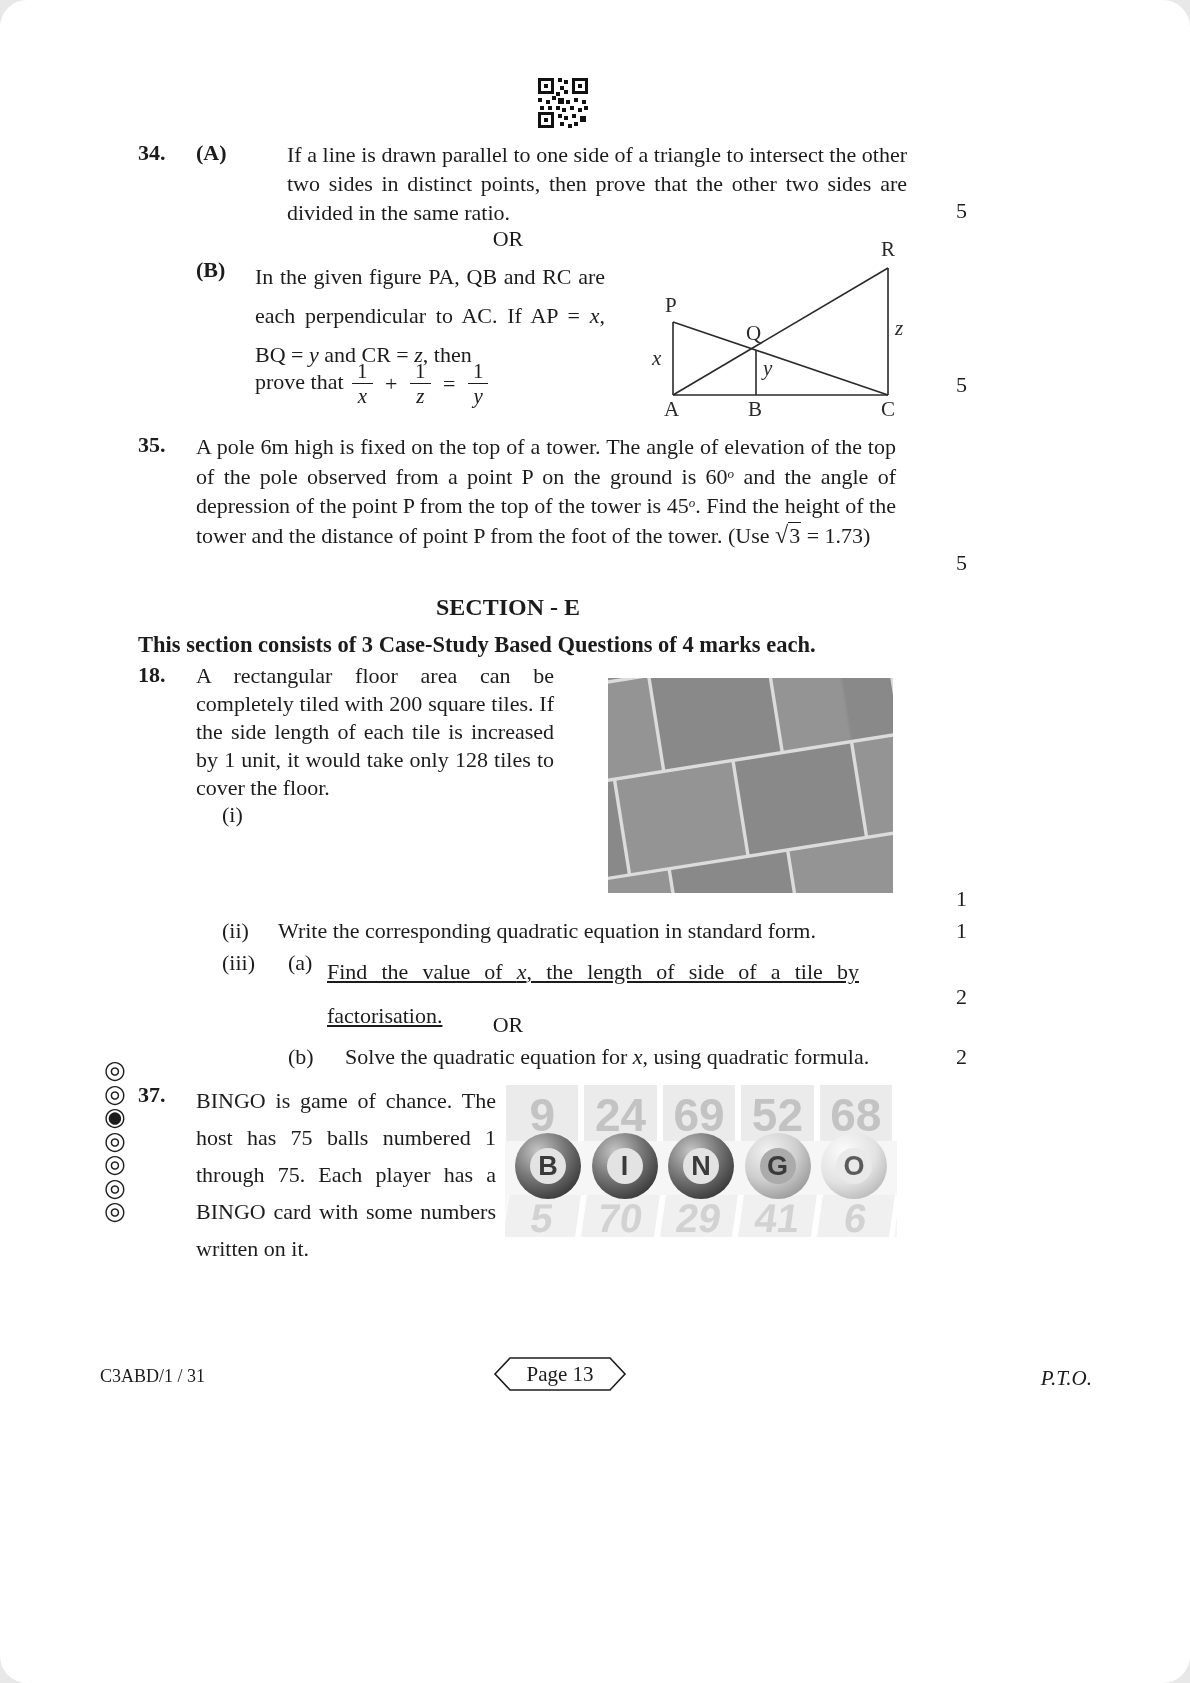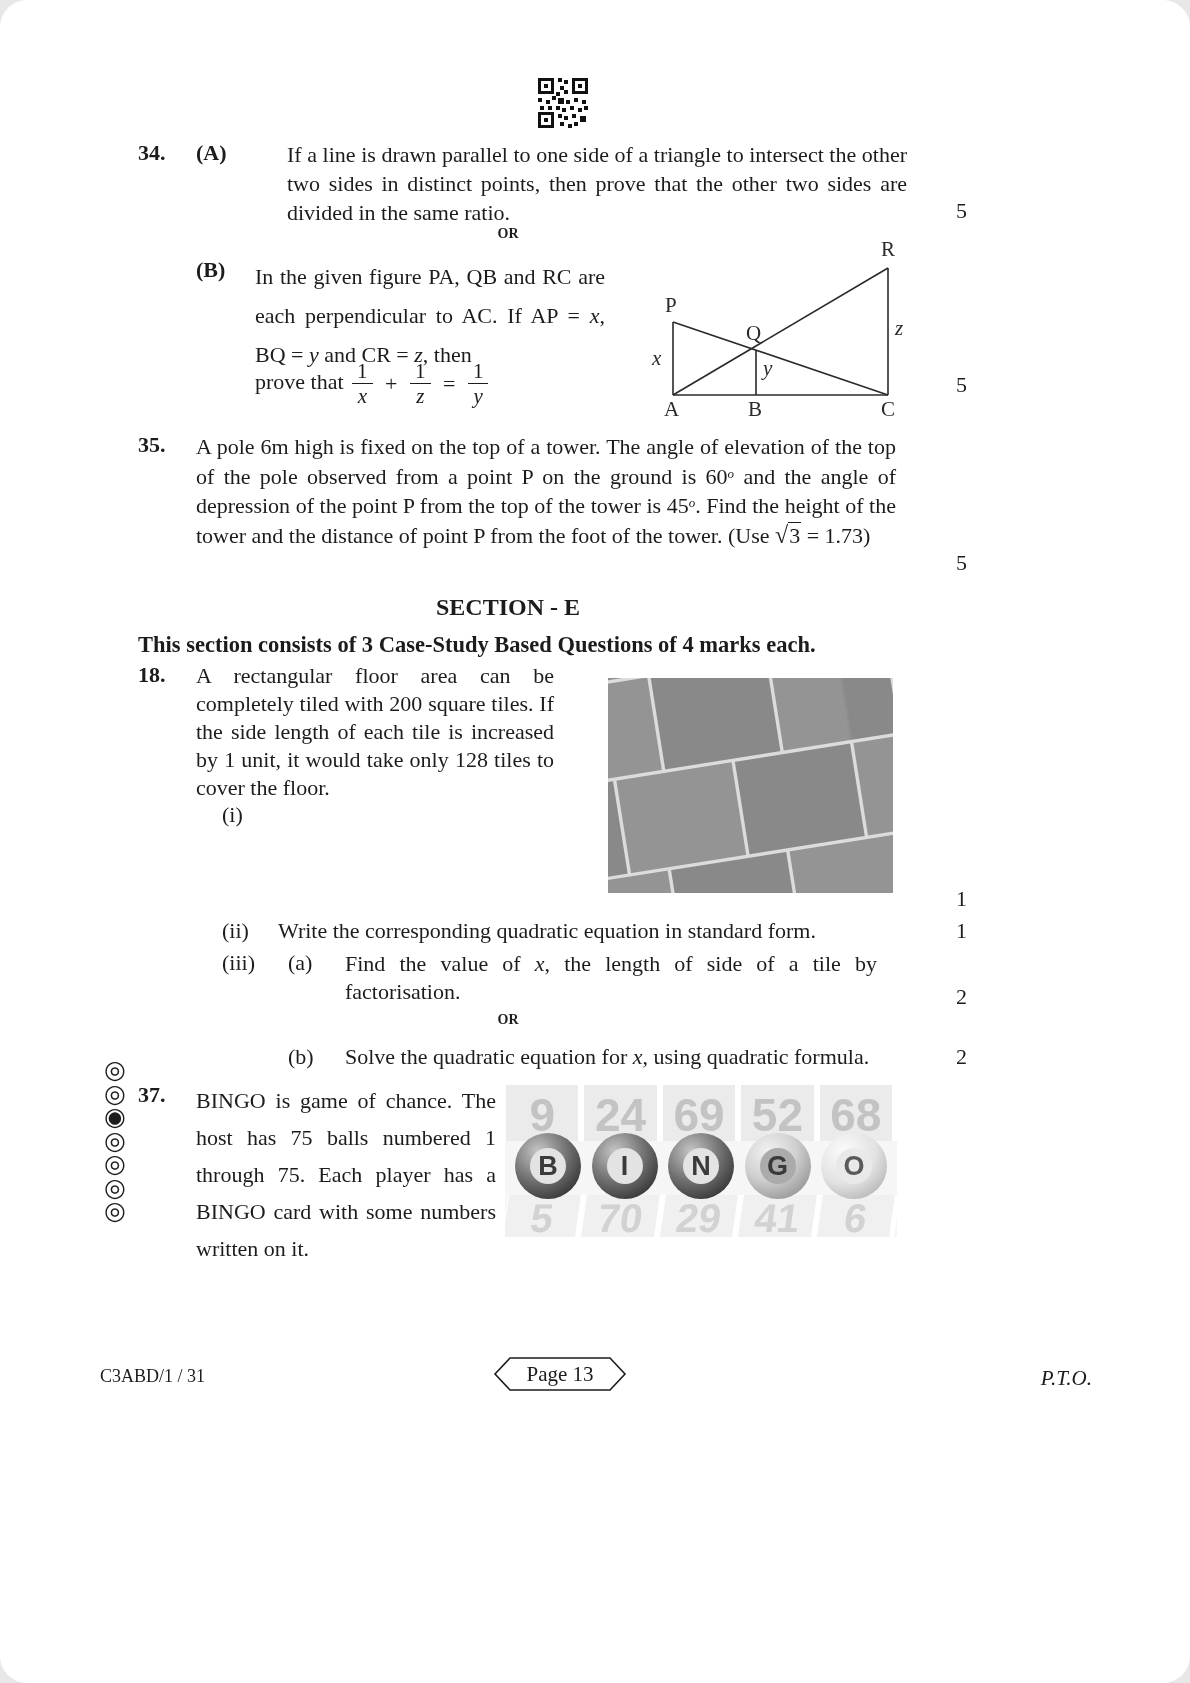--- a/index.html
+++ b/index.html
@@ -9,21 +9,21 @@
     font-family:"Liberation Serif", serif; font-size:22px;
     overflow:hidden;
     border-radius:27px;
   }
   .abs{position:absolute;}
   .bold{font-weight:bold;}
   .just{text-align:justify;}
   .center{text-align:center;}
   .qnum{font-weight:bold;}
   .marks{position:absolute; left:956px; width:30px; text-align:left; font-size:22px;}
-  .or{font-weight:bold; font-size:14px;}
+  .or{font-weight:normal; font-size:22px;}
   .ital{font-style:italic;}
   .sup{font-size:13px; vertical-align:top; position:relative; top:-3px; font-style:italic;}
   
   .frac{display:inline-block; text-align:center; vertical-align:middle; font-size:21px; line-height:1.05; margin:0 3px;}
   .frac .num{display:block; border-bottom:1.6px solid #1c1c1c; padding:0 5px 1px;}
   .frac .den{display:block; padding-top:1px; font-style:italic;}
   .fracop{display:inline-block; vertical-align:middle; margin:0 4px;}
   
   .rad{font-size:24px;}
   .radval{border-top:1.7px solid #1c1c1c; padding:0 1px;}
@@ -193,21 +193,21 @@
 
   <div class="abs" style="left:222px; top:802px;">(i)</div>
   <div class="marks" style="top:886px;">1</div>
 
   <div class="abs" style="left:222px; top:918px;">(ii)</div>
   <div class="abs" style="left:278px; top:918px; width:640px;">Write the corresponding quadratic equation in standard form.</div>
   <div class="marks" style="top:918px;">1</div>
 
   <div class="abs" style="left:222px; top:950px;">(iii)</div>
   <div class="abs" style="left:288px; top:950px;">(a)</div>
-  <div class="abs just" style="left:345px; top:950px; width:532px; line-height:28px;">
+  <div class="abs just" style="left:327px; top:950px; width:532px; line-height:44px;text-decoration:underline;">
     <span>Find the value of </span><span class="ital">x</span><span>, the length of side of a tile by factorisation.</span>
   </div>
   <div class="marks" style="top:984px;">2</div>
 
   <div class="abs or center" style="left:138px; top:1012px; width:740px;">OR</div>
 
   <div class="abs" style="left:288px; top:1044px;">(b)</div>
   <div class="abs" style="left:345px; top:1044px; width:560px;">
     <span>Solve the quadratic equation for </span><span class="ital">x</span><span>, using quadratic formula.</span>
   </div>

